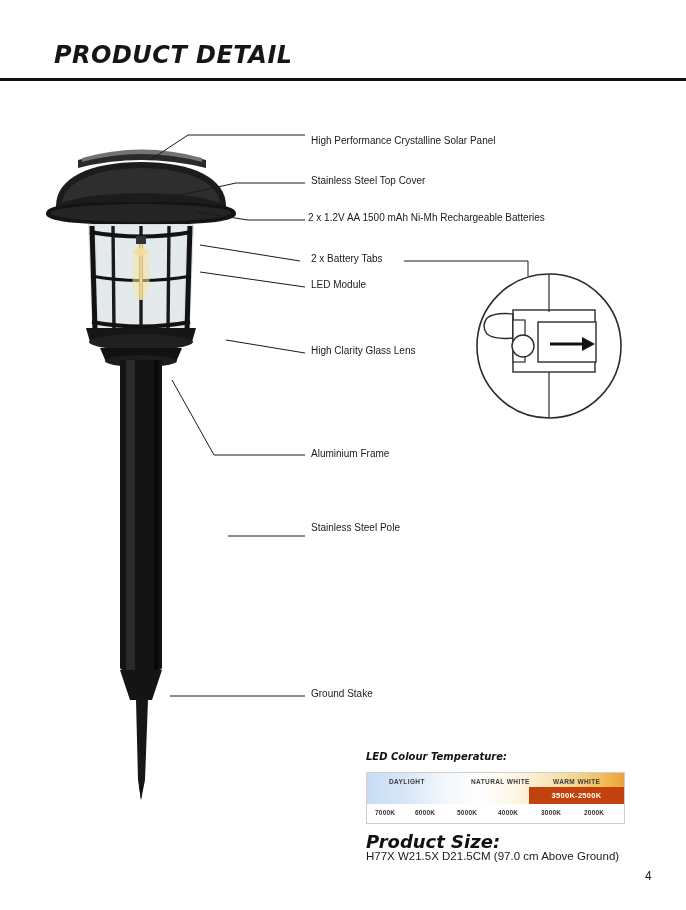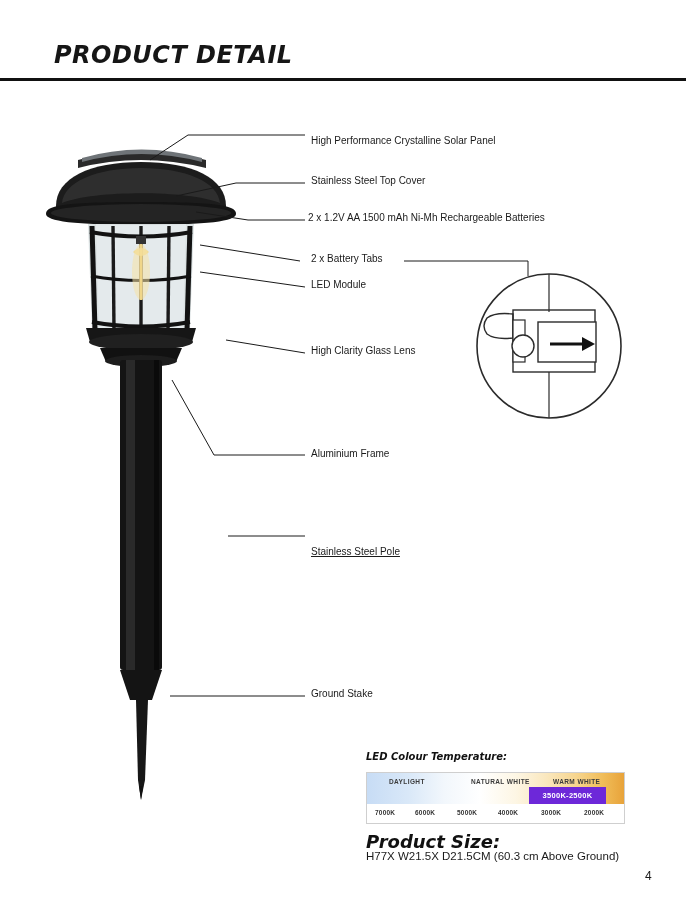--- a/index.html
+++ b/index.html
@@ -114,23 +114,23 @@
     top: 5px;
     font-size: 6.5px;
     font-weight: bold;
     color: #333;
     letter-spacing: 0.2px;
   }
   .led-highlight {
     position: absolute;
     left: 162px;
     top: 14px;
-    width: 77px;
+    width: 95px;
     height: 17px;
-    background: #6d28d9;
+    background: #c2410c;
     color: #fff;
     font-size: 7.5px;
     font-weight: bold;
     letter-spacing: 0.3px;
     display: flex;
     align-items: center;
     justify-content: center;
   }
   .tri {
     position: absolute;
@@ -267,21 +267,21 @@
     </g>
   </svg>
 
   <div class="callout" style="left:311px; top:136px;">High Performance Crystalline Solar Panel</div>
   <div class="callout" style="left:311px; top:176px;">Stainless Steel Top Cover</div>
   <div class="callout" style="left:308px; top:213px;">2 x 1.2V AA 1500 mAh Ni-Mh Rechargeable Batteries</div>
   <div class="callout" style="left:311px; top:254px;">2 x Battery Tabs</div>
   <div class="callout" style="left:311px; top:280px;">LED Module</div>
   <div class="callout" style="left:311px; top:346px;">High Clarity Glass Lens</div>
   <div class="callout" style="left:311px; top:449px;">Aluminium Frame</div>
-  <div class="callout" style="left:311px; top:547px;text-decoration:underline;">Stainless Steel Pole</div>
+  <div class="callout" style="left:311px; top:523px;">Stainless Steel Pole</div>
   <div class="callout" style="left:311px; top:689px;text-align:center;">Ground Stake</div>
 
   <div class="led-title">LED Colour Temperature:</div>
 
   <div class="led-bar">
     <div class="led-grad"></div>
 
     <div class="led-seg-label" style="left:22px;">DAYLIGHT</div>
     <div class="led-seg-label" style="left:104px;">NATURAL WHITE</div>
     <div class="led-seg-label" style="left:186px;">WARM WHITE</div>
@@ -294,17 +294,17 @@
       <div class="led-kelvin" style="left:8px;">7000K</div>
       <div class="led-kelvin" style="left:48px;">6000K</div>
       <div class="led-kelvin" style="left:90px;">5000K</div>
       <div class="led-kelvin" style="left:131px;">4000K</div>
       <div class="led-kelvin" style="left:174px;">3000K</div>
       <div class="led-kelvin" style="left:217px;">2000K</div>
     </div>
   </div>
 
   <div class="size-title">Product Size:</div>
-  <div class="size-value">H77X W21.5X D21.5CM (60.3 cm Above Ground)</div>
+  <div class="size-value">H77X W21.5X D21.5CM (97.0 cm Above Ground)</div>
 
   <div class="page-number">4</div>
 
 </div>
 
 </body></html>

